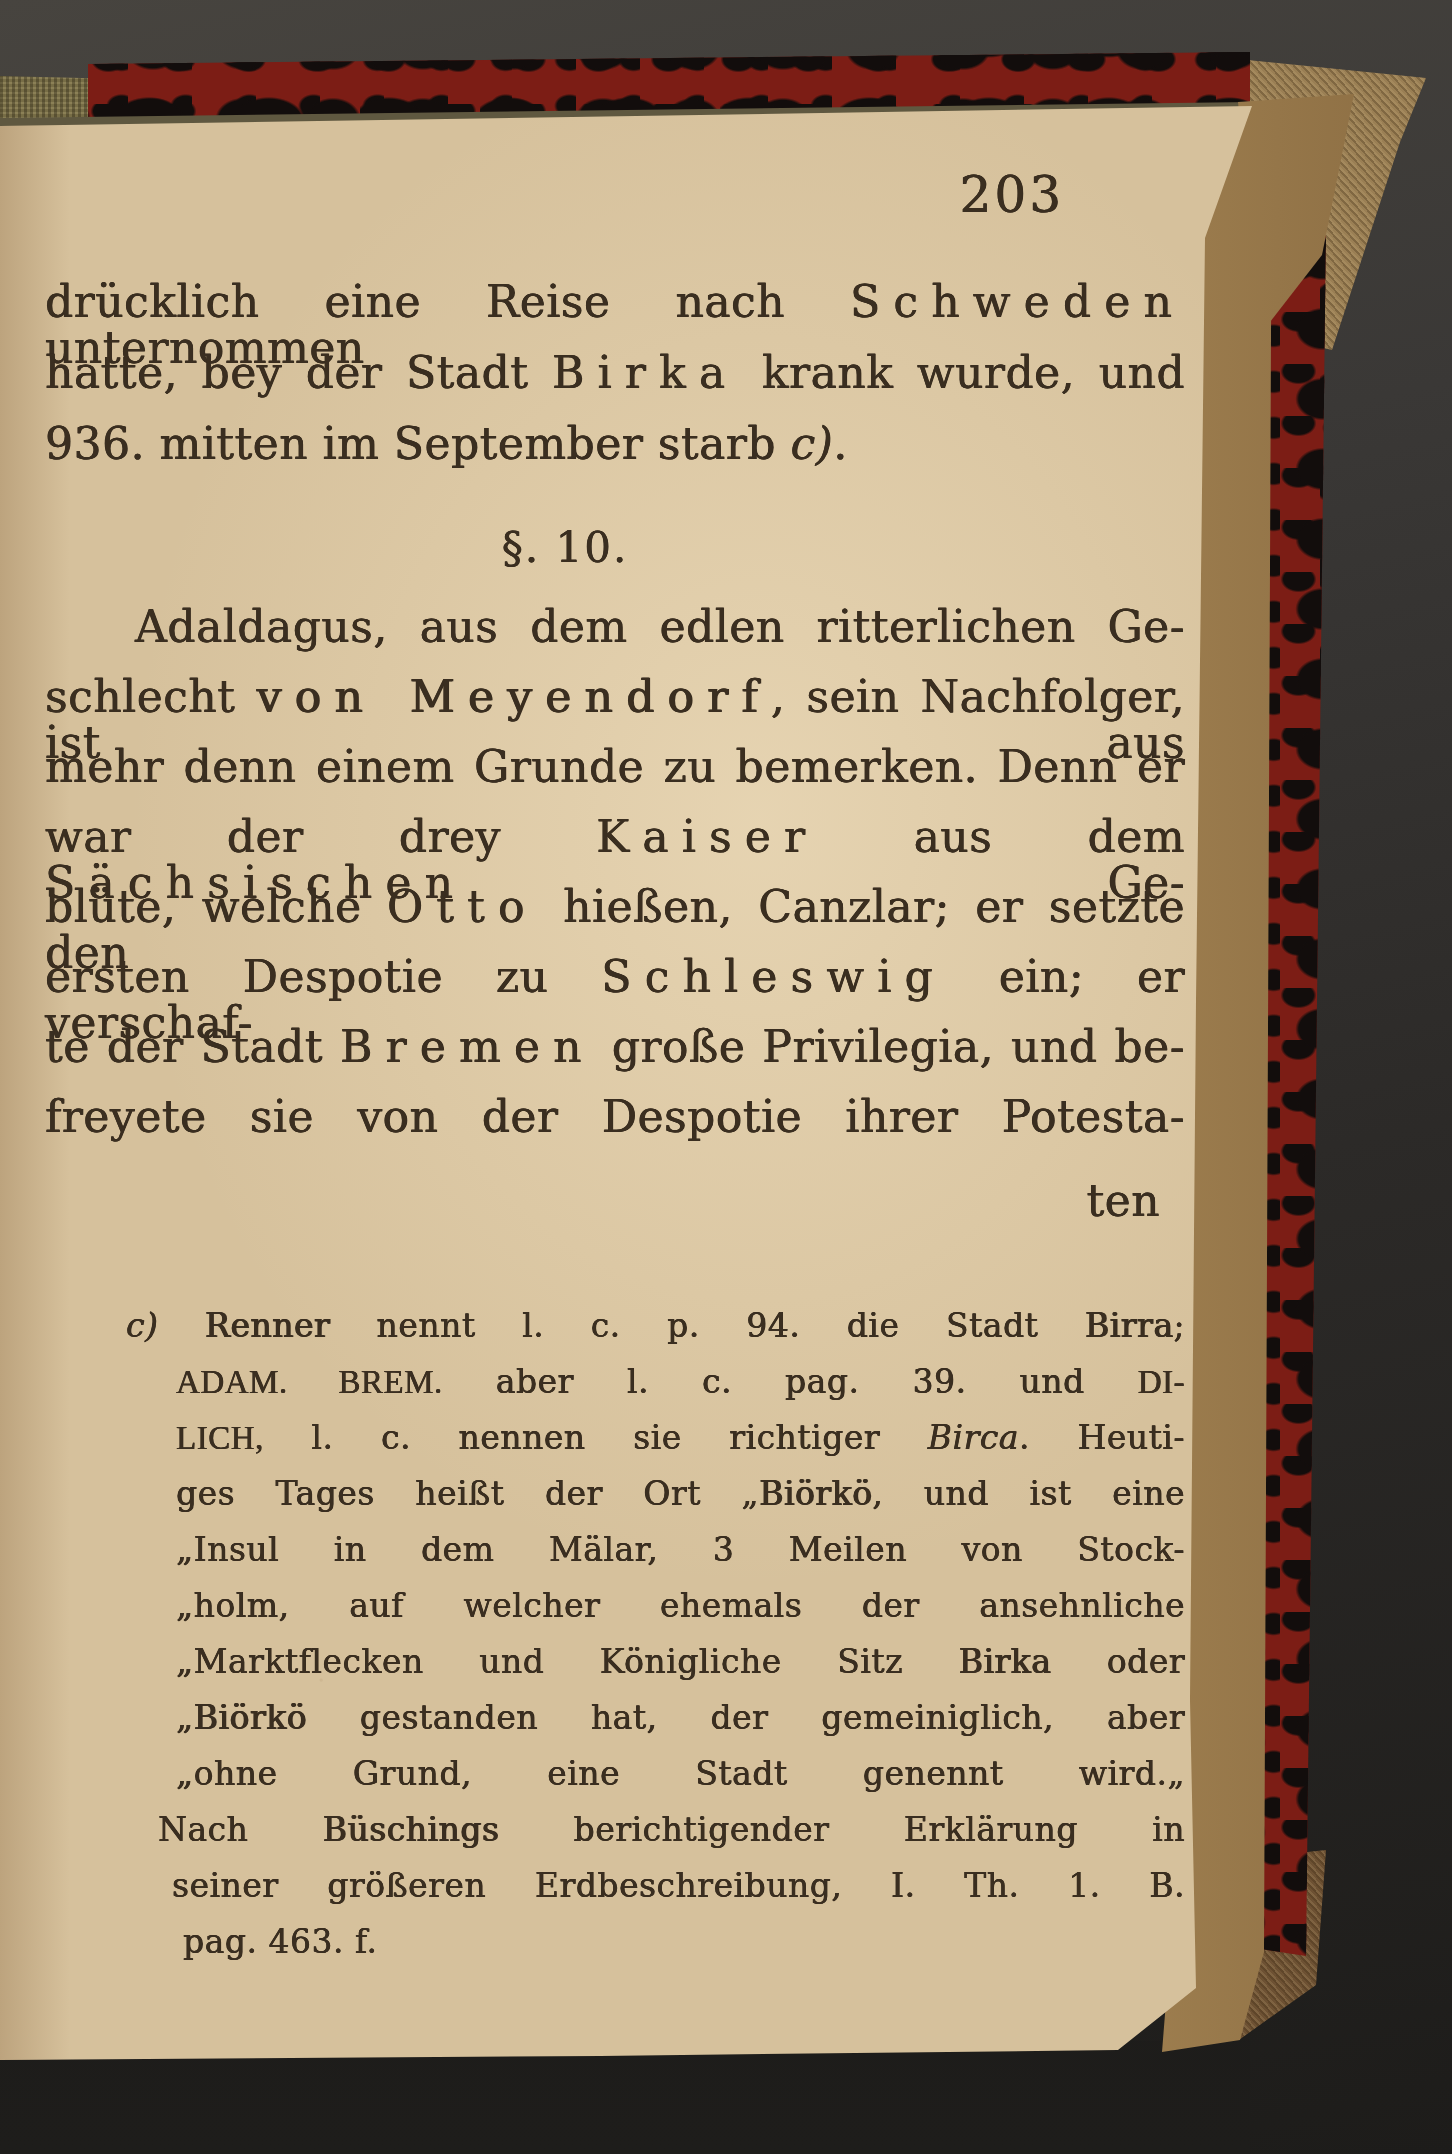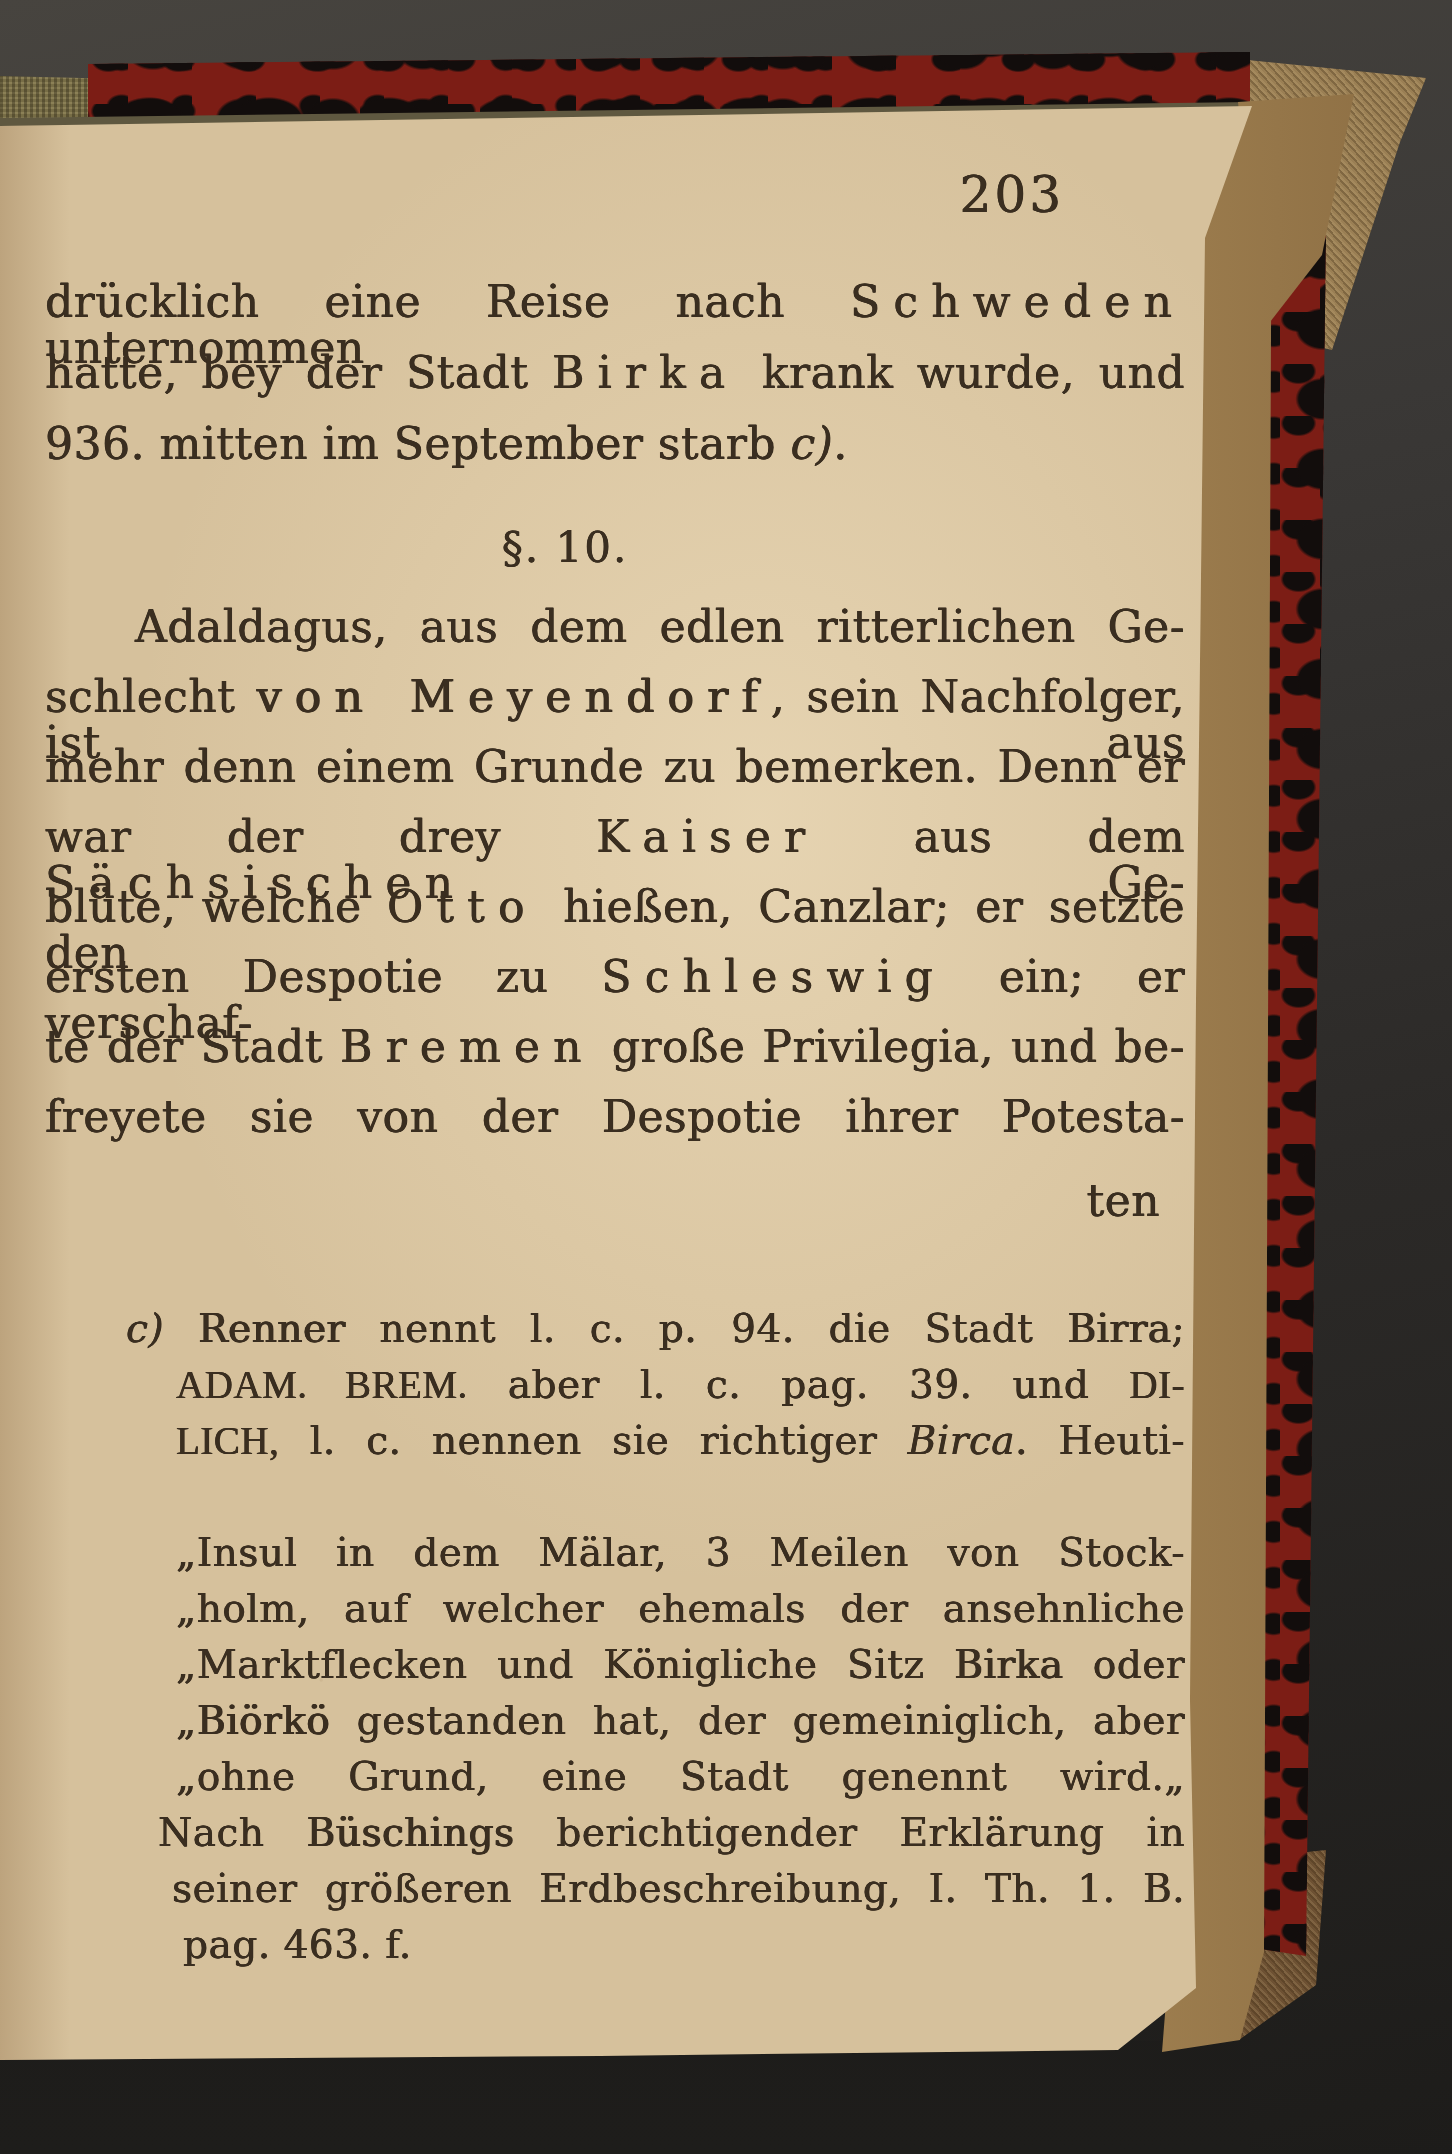--- a/index.html
+++ b/index.html
@@ -57,21 +57,21 @@
   }
 
   
   .t-line{
     position:absolute;left:45px;width:1140px;
     font-size:44px;line-height:1.05;color:var(--c-ink,#3a2e20);
     text-shadow:.45px 0 currentColor,-.2px 0 currentColor;
     letter-spacing:.5px;white-space:nowrap;
   }
   .j{text-align:justify;text-align-last:justify;white-space:normal;}
-  .fn{left:176px;width:1009px;font-size:39px;}
+  .fn{left:176px;width:1009px;font-size:33px;}
   .sp{letter-spacing:.30em;}
   .it{font-style:italic;}
   .rm{font-family:"Liberation Serif",serif;}
   .bd{text-shadow:.95px 0 currentColor,-.3px 0 currentColor;}
   .pagenum{left:900px;width:164px;top:169px;text-align:right;font-size:50px;letter-spacing:3px;}
   .heading{top:526px;left:45px;width:1040px;text-align:center;font-size:42px;letter-spacing:2px;}
   .catch{top:1162px;width:1115px;text-align:right;margin-top:16px;}
 </style>
 </head>
 <body>
@@ -104,20 +104,21 @@
     <div class="t-line j" style="top:814px"><span>war der drey </span><span class="sp">Kaiser</span><span> aus dem </span><span class="sp">Sächsischen</span><span> Ge-</span></div>
     <div class="t-line j" style="top:884px"><span>blüte, welche </span><span class="sp">Otto</span><span> hießen, Canzlar; er setzte den</span></div>
     <div class="t-line j" style="top:954px"><span>ersten Despotie zu </span><span class="sp">Schleswig</span><span> ein; er verschaf-</span></div>
     <div class="t-line j" style="top:1024px"><span>te der Stadt </span><span class="sp">Bremen</span><span> große Privilegia, und be-</span></div>
     <div class="t-line j" style="top:1094px"><span>freyete sie von der Despotie ihrer Potesta-</span></div>
     <div class="t-line catch">ten</div>
 
     <div class="t-line fn j" style="top:1309px;left:126px;width:1059px"><span class="it">c)</span><span> </span><span class="bd">Renner</span><span> nennt l. c. p. 94. die Stadt </span><span class="bd">Birra</span><span>;</span></div>
     <div class="t-line fn j" style="top:1365px"><span class="rm">ADAM. BREM.</span><span> aber l. c. pag. 39. und </span><span class="rm">DI-</span></div>
     <div class="t-line fn j" style="top:1421px"><span class="rm">LICH,</span><span> l. c. nennen sie richtiger </span><span class="it">Birca</span><span>. Heuti-</span></div>
+    <div class="t-line fn j" style="top:1477px"><span>ges Tages heißt der Ort „</span><span class="bd">Biörkö</span><span>, und ist eine</span></div>
     <div class="t-line fn j" style="top:1533px"><span>„Insul in dem Mälar, 3 Meilen von Stock-</span></div>
     <div class="t-line fn j" style="top:1589px"><span>„holm, auf welcher ehemals der ansehnliche</span></div>
     <div class="t-line fn j" style="top:1645px"><span>„Marktflecken und Königliche Sitz </span><span class="bd">Birka</span><span> oder</span></div>
     <div class="t-line fn j" style="top:1701px"><span>„</span><span class="bd">Biörkö</span><span> gestanden hat, der gemeiniglich, aber</span></div>
     <div class="t-line fn j" style="top:1757px"><span>„ohne Grund, eine Stadt genennt wird.„</span></div>
     <div class="t-line fn j" style="top:1813px;left:158px;width:1027px"><span>Nach </span><span class="bd">Büschings</span><span> berichtigender Erklärung in</span></div>
     <div class="t-line fn j" style="top:1869px;left:172px;width:1013px"><span>seiner größeren Erdbeschreibung, I. Th. 1. B.</span></div>
     <div class="t-line fn" style="top:1925px;left:183px"><span>pag. 463. f.</span></div>
 
   </div>

